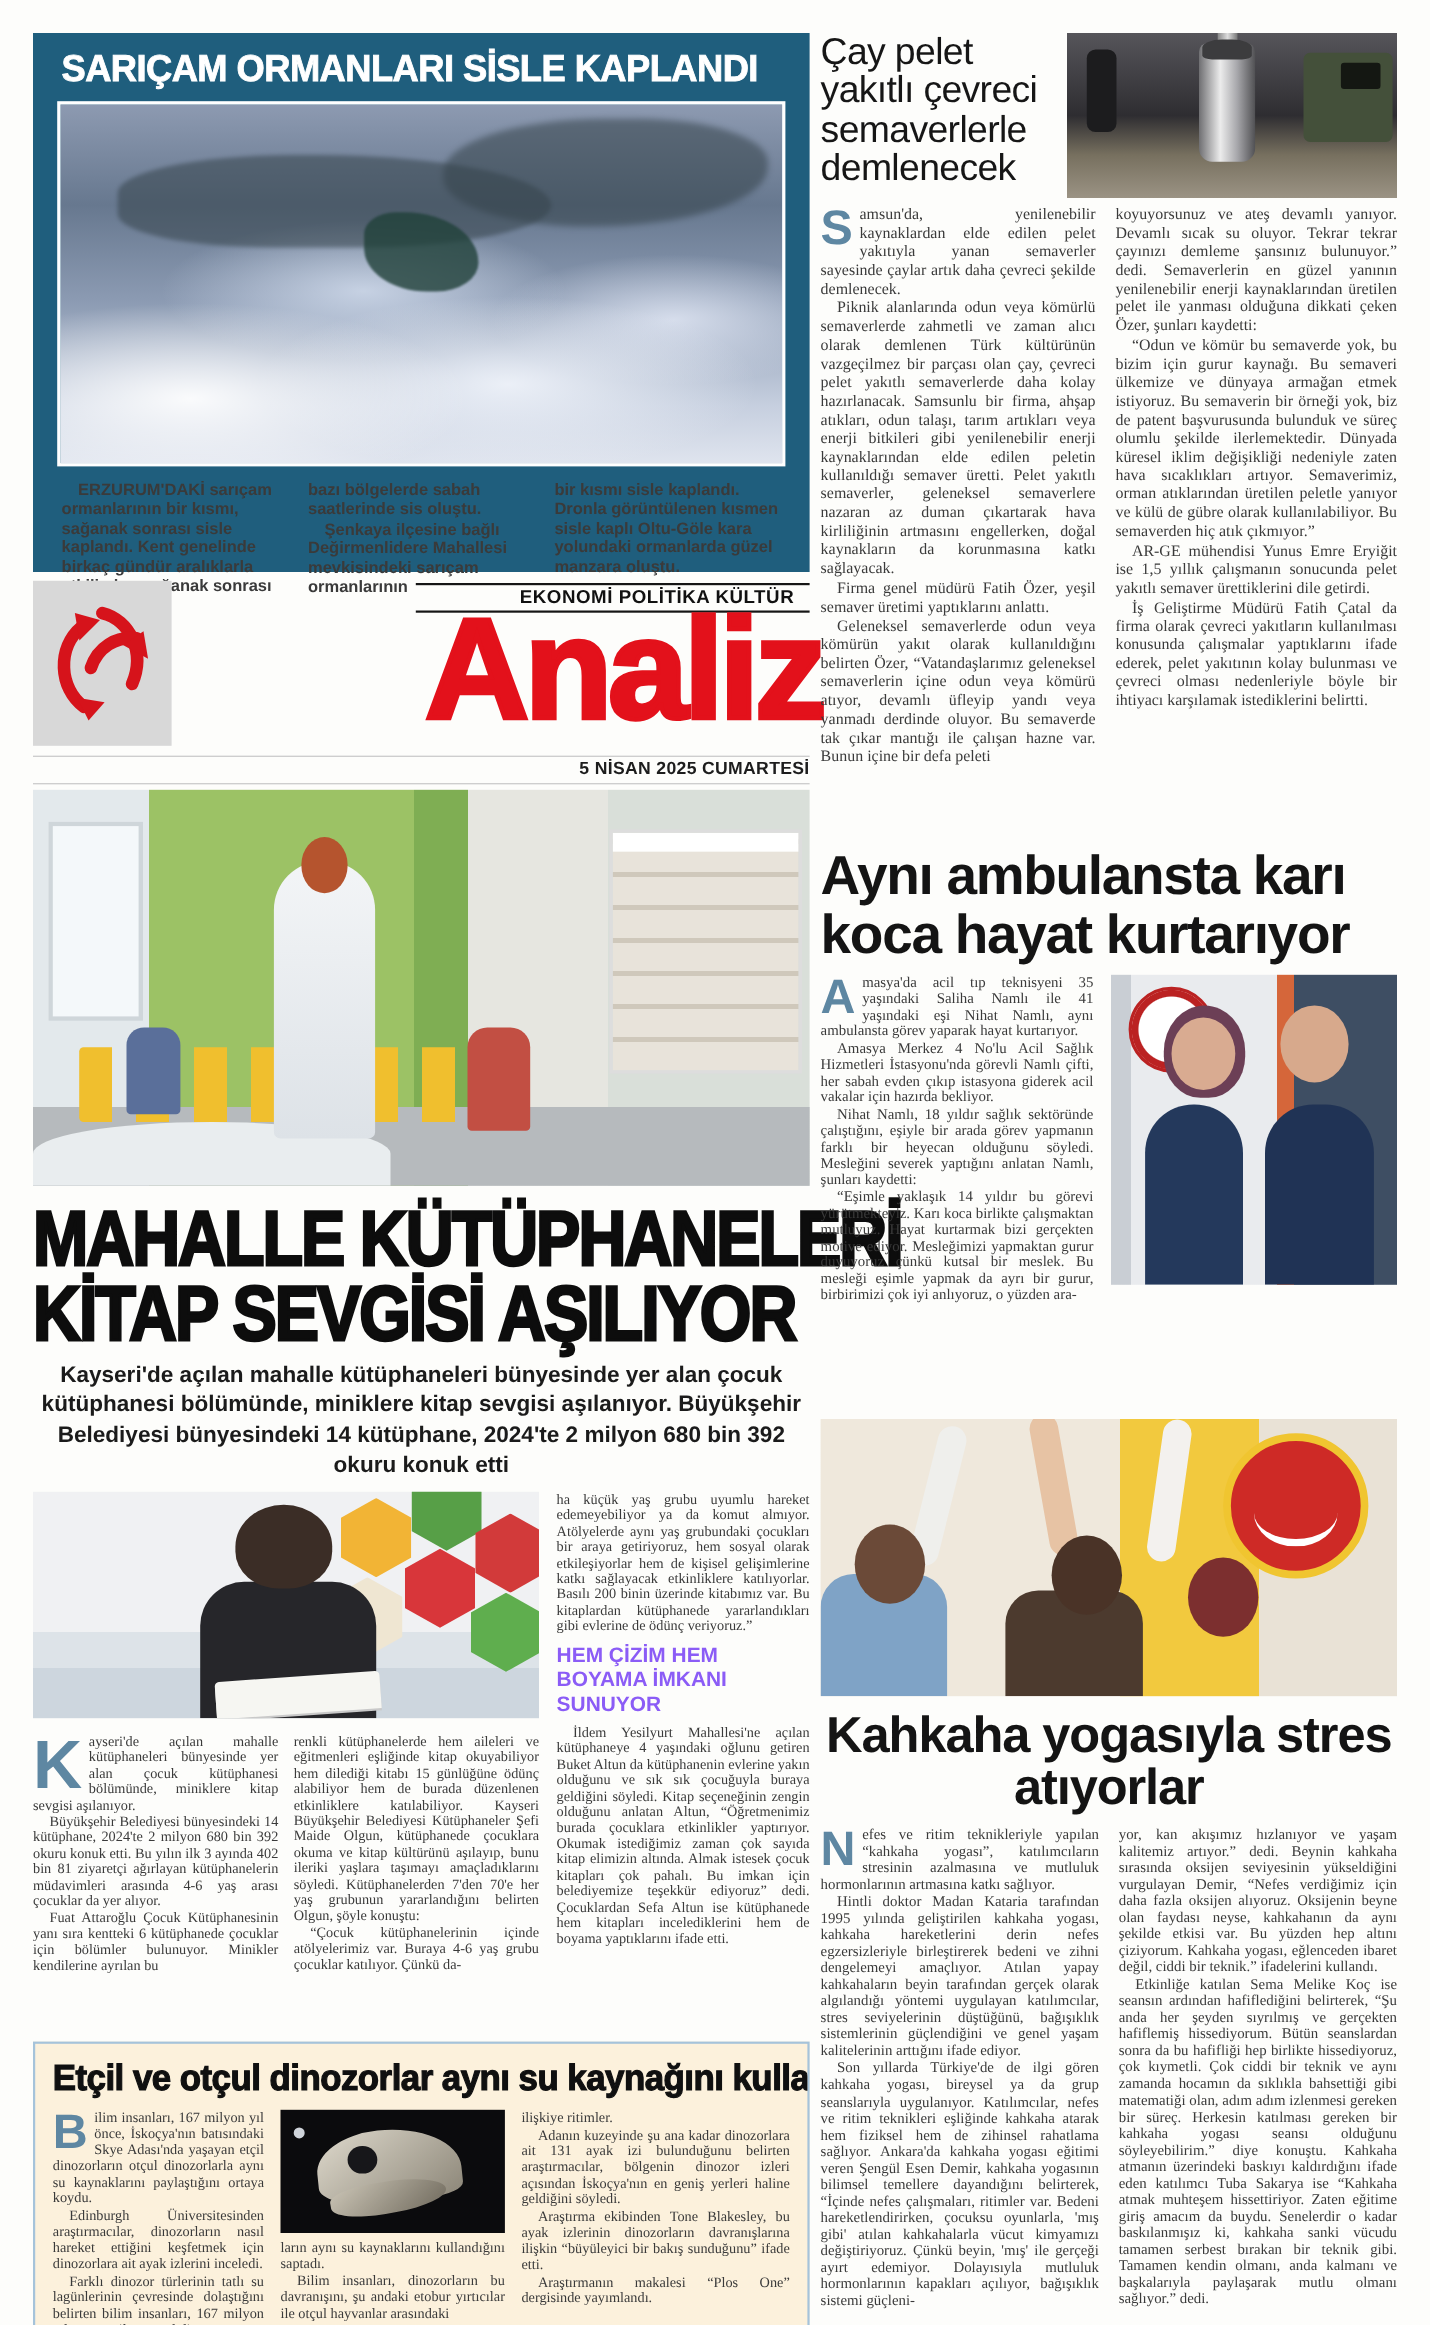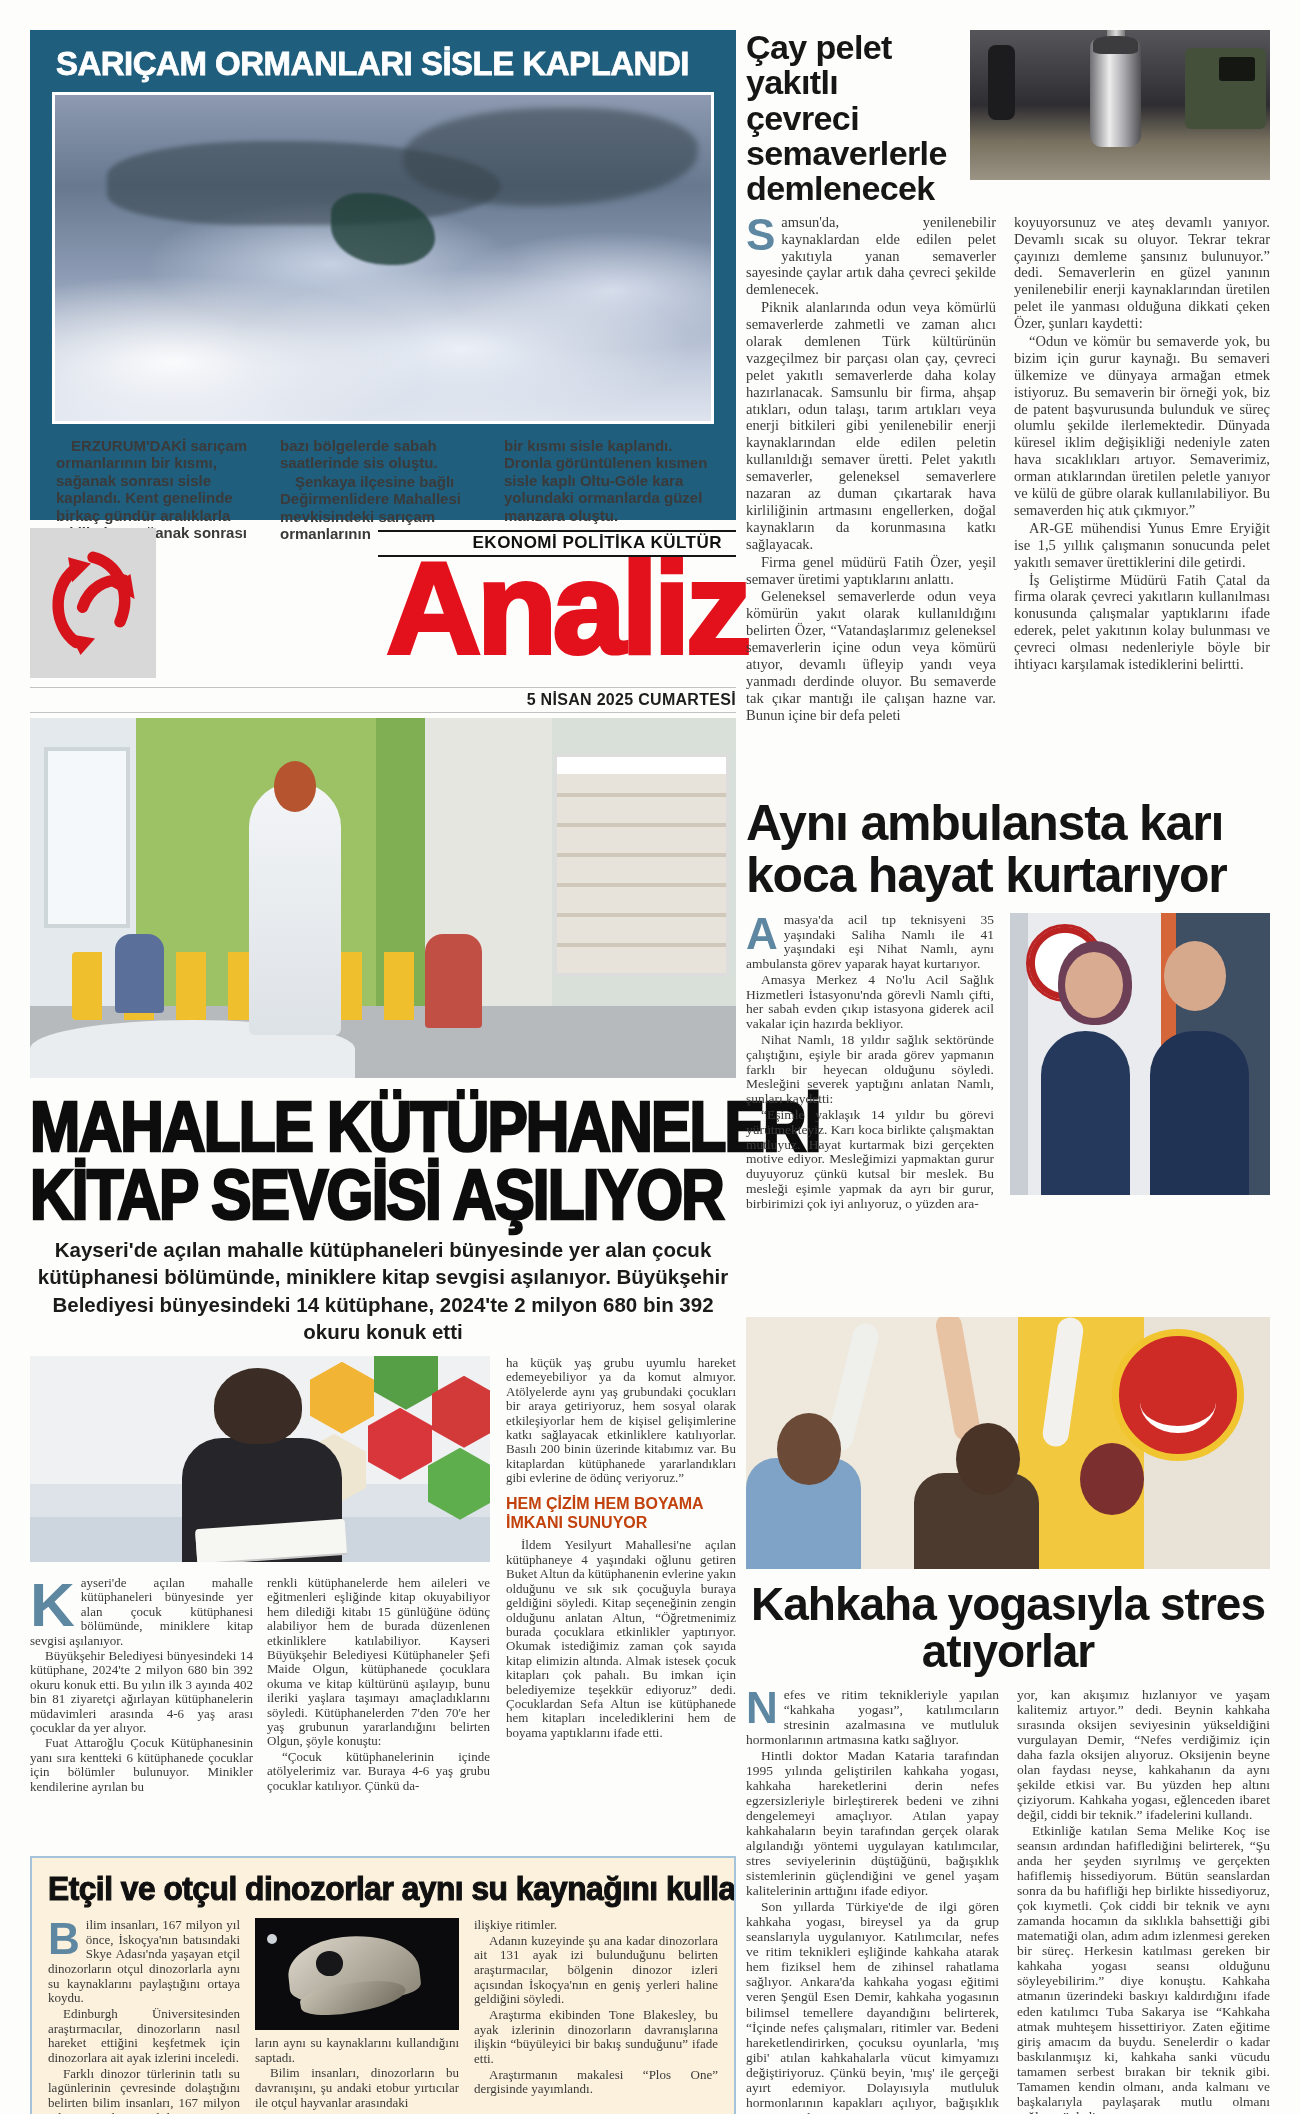--- a/index.html
+++ b/index.html
@@ -85,42 +85,42 @@
   .kid-photo{height:206px;position:relative;overflow:hidden;background:linear-gradient(180deg,#f0f1f3 0 62%,#dde3e8 62% 78%,#cdd6de 78%);}
   .hex{position:absolute;width:64px;height:72px;clip-path:polygon(50% 0,100% 25%,100% 75%,50% 100%,0 75%,0 25%);}
   .kid-head{position:absolute;left:40%;top:6%;width:88px;height:76px;background:#3b2d26;border-radius:52% 52% 46% 46%;}
   .kid-body{position:absolute;left:33%;top:40%;width:160px;height:60%;background:#26262a;border-radius:40px 40px 0 0;}
   .kid-book{position:absolute;left:36%;bottom:2%;width:150px;height:34px;background:#f6f6f2;border-radius:4px 4px 0 0;
             transform:rotate(-4deg);box-shadow:0 2px 0 #c9c9c9;}
   .lib-two{display:flex;gap:14px;margin-top:14px;font-size:13px;line-height:1.11;}
   .lib-two .lib-col{flex:1;}
   .lib-col3{width:230px;font-size:13px;line-height:1.11;}
   [data-name="library-col1"] .dropcap{font-size:62px;padding-top:4px;}
-  .lib-subhead{font-family:"Liberation Sans",sans-serif;font-weight:700;font-size:16px;line-height:1.18;
-      color:#c2410c;margin:9px 0 6px;text-align:left;}
+  .lib-subhead{font-family:"Liberation Sans",sans-serif;font-weight:700;font-size:19px;line-height:1.18;
+      color:#8b5cf6;margin:9px 0 6px;text-align:left;}
 
   
   .dino-box{margin-top:8px;background:#fcf1dc;border:2px solid #a5c3da;box-sizing:border-box;
             padding:10px 16px;height:272px;overflow:hidden;}
   .dino-title{font-family:"Liberation Sans",sans-serif;font-weight:700;font-size:33px;color:#101010;
       -webkit-text-stroke:1.1px #101010;letter-spacing:-0.5px;transform:scaleX(0.96);
       transform-origin:left;white-space:nowrap;margin:2px 0 10px;}
   .dino-cols{display:flex;gap:15px;font-size:13px;line-height:1.13;}
   .dino-c1{width:192px;} .dino-c2{width:204px;} .dino-c3{flex:1;}
   .skull-photo{height:112px;margin-bottom:6px;position:relative;overflow:hidden;background:#0b0b0d;}
   .skull{position:absolute;left:16%;top:16%;width:64%;height:58%;transform:rotate(-6deg);
          background:linear-gradient(145deg,#ddd8cb,#8d8779);border-radius:58% 72% 30% 48% / 68% 80% 22% 36%;}
   .skull-jaw{position:absolute;left:22%;top:58%;width:52%;height:26%;transform:rotate(-10deg);
          background:linear-gradient(145deg,#c9c3b4,#726c5f);border-radius:40% 60% 50% 50%;}
   .skull-eye{position:absolute;left:30%;top:30%;width:13%;height:22%;background:#17171a;border-radius:50%;}
   .skull-dot{position:absolute;left:6%;top:14%;width:10px;height:10px;border-radius:50%;background:#cfd4da;}
 
   
   .sam-row{display:flex;gap:12px;}
-  .sam-headline{width:212px;font-family:"Liberation Sans",sans-serif;font-weight:700;font-size:34px;
+  .sam-headline{width:212px;font-family:"Liberation Sans",sans-serif;font-weight:400;font-size:34px;
       line-height:1.04;letter-spacing:-0.6px;color:#161616;}
   .sam-photo{flex:1;height:150px;position:relative;overflow:hidden;
       background:linear-gradient(180deg,#56555a 0%,#2e2d31 50%,#77705f 74%,#9b9384 100%);}
   .sam-body-shape{position:absolute;left:40%;top:6%;width:17%;height:72%;
       background:linear-gradient(90deg,#6f6f72,#ececec 38%,#a7a7ab 68%,#515154);border-radius:8px 8px 12px 12px;}
   .sam-chimney{position:absolute;left:45.5%;top:-4%;width:6%;height:14%;background:linear-gradient(90deg,#888,#ddd,#777);}
   .sam-teapot{position:absolute;left:41%;top:4%;width:15%;height:12%;background:#3c3c3e;border-radius:40% 40% 20% 20%;}
   .green-machine{position:absolute;right:1.5%;top:12%;width:27%;height:54%;background:#44503a;border-radius:6px;}
   .green-screen{position:absolute;right:5%;top:18%;width:12%;height:16%;background:#141712;border-radius:3px;}
   .black-bottle{position:absolute;left:6%;top:10%;width:9%;height:50%;background:#1c1c1e;border-radius:8px;}

